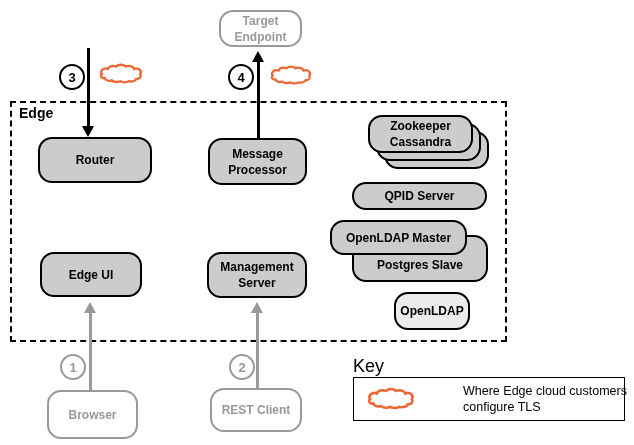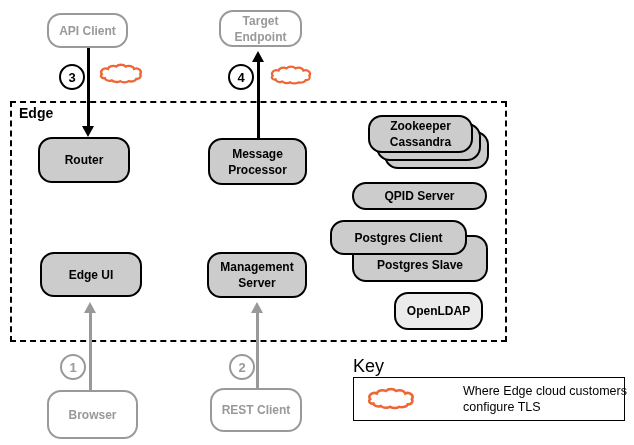--- a/index.html
+++ b/index.html
@@ -73,21 +73,20 @@
 <body>
 
 <svg width="0" height="0" style="position:absolute">
   <defs>
     <path id="cloudPath" d="M6,16 a6,5 0 0 1 8,-7 a7,5 0 0 1 11,-3 a7,5 0 0 1 12,0 a7,5 0 0 1 11,3 a6,5 0 0 1 8,7 a5,4 0 0 1 -5,6 a7,4 0 0 1 -10,3 a7,4 0 0 1 -11,0 a7,4 0 0 1 -11,-1 a6,4 0 0 1 -9,-3 a4,3 0 0 1 -4,-5 z"></path>
   </defs>
 </svg>
 
 <div class="canvas">
 
-  <div class="node ext" style="left:47px;top:13px;width:81px;height:35px;">API Client</div>
   <div class="node ext two-line" style="left:219px;top:10px;width:83px;height:37px;padding:0 10px;text-align:center;">Target Endpoint</div>
 
   <div class="vline black" style="left:87px;top:48px;height:79px;"></div>
   <div class="head down black" style="left:82px;top:126px;"></div>
 
   <div class="head up black" style="left:252px;top:51px;"></div>
   <div class="vline black" style="left:257px;top:61px;height:77px;"></div>
 
   <div class="step black" style="left:59px;top:64px;">3</div>
   <svg class="cloud" style="left:95px;top:62px;" width="52" height="23" viewBox="0 0 62 30">
@@ -96,38 +95,38 @@
 
   <div class="step black" style="left:228px;top:64px;">4</div>
   <svg class="cloud" style="left:266px;top:64px;" width="50" height="22" viewBox="0 0 62 30">
     <use href="#cloudPath" fill="#fff" stroke="#ee6633" stroke-width="3"></use>
   </svg>
 
   <div class="edge-box">
     <div class="edge-label">Edge</div>
   </div>
 
-  <div class="node comp" style="left:38px;top:137px;width:92px;height:46px;">Router</div>
+  <div class="node comp" style="left:38px;top:137px;width:114px;height:46px;">Router</div>
   <div class="node comp two-line" style="left:208px;top:138px;width:99px;height:47px;padding:0 8px;">Message Processor</div>
   <div class="node comp" style="left:40px;top:252px;width:102px;height:45px;">Edge UI</div>
   <div class="node comp two-line" style="left:207px;top:252px;width:100px;height:46px;padding:0 6px;">Management Server</div>
 
   <div class="stack-layer" style="left:384px;top:131px;width:105px;height:38px;"></div>
   <div class="stack-layer" style="left:376px;top:123px;width:105px;height:38px;"></div>
   <div class="node comp" style="left:368px;top:115px;width:105px;height:38px;flex-direction:column;">
     <span>Zookeeper</span>
     <span>Cassandra</span>
   </div>
 
   <div class="node comp" style="left:352px;top:182px;width:135px;height:28px;">QPID Server</div>
 
   <div class="node comp bottom-text" style="left:352px;top:235px;width:136px;height:47px;">Postgres Slave</div>
-  <div class="node comp" style="left:330px;top:220px;width:137px;height:35px;">Postgres Client</div>
+  <div class="node comp" style="left:330px;top:220px;width:137px;height:35px;">OpenLDAP Master</div>
 
-  <div class="node comp light" style="left:394px;top:292px;width:89px;height:38px;">OpenLDAP</div>
+  <div class="node comp light" style="left:394px;top:292px;width:76px;height:38px;">OpenLDAP</div>
 
   <div class="head up gray" style="left:84px;top:302px;"></div>
   <div class="vline gray" style="left:89px;top:312px;height:78px;"></div>
   <div class="step gray" style="left:60px;top:354px;">1</div>
 
   <div class="head up gray" style="left:251px;top:302px;"></div>
   <div class="vline gray" style="left:256px;top:312px;height:76px;"></div>
   <div class="step gray" style="left:229px;top:354px;">2</div>
 
   <div class="node ext" style="left:47px;top:390px;width:91px;height:49px;">Browser</div>

